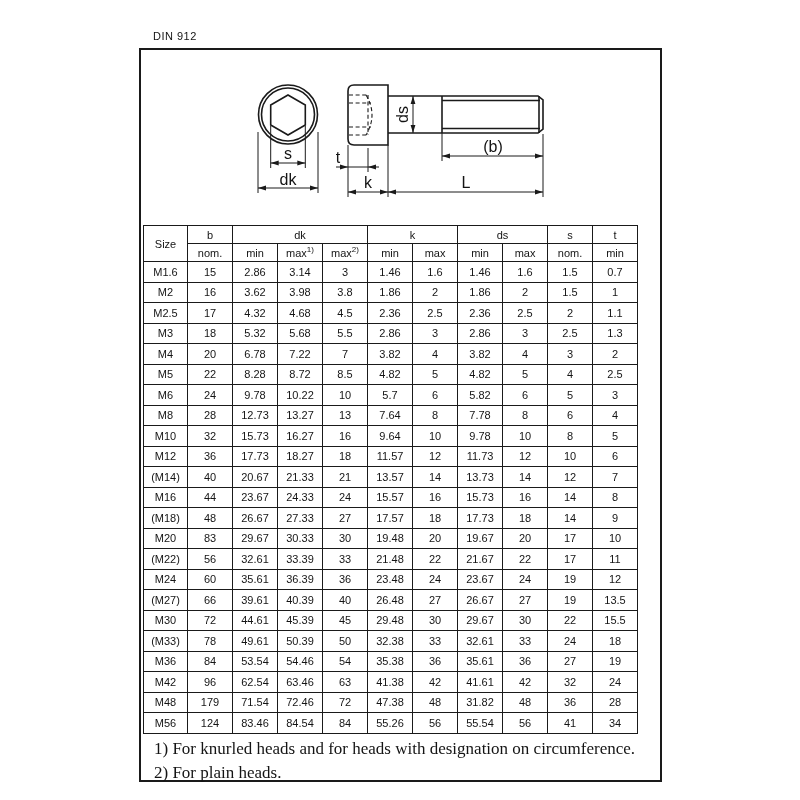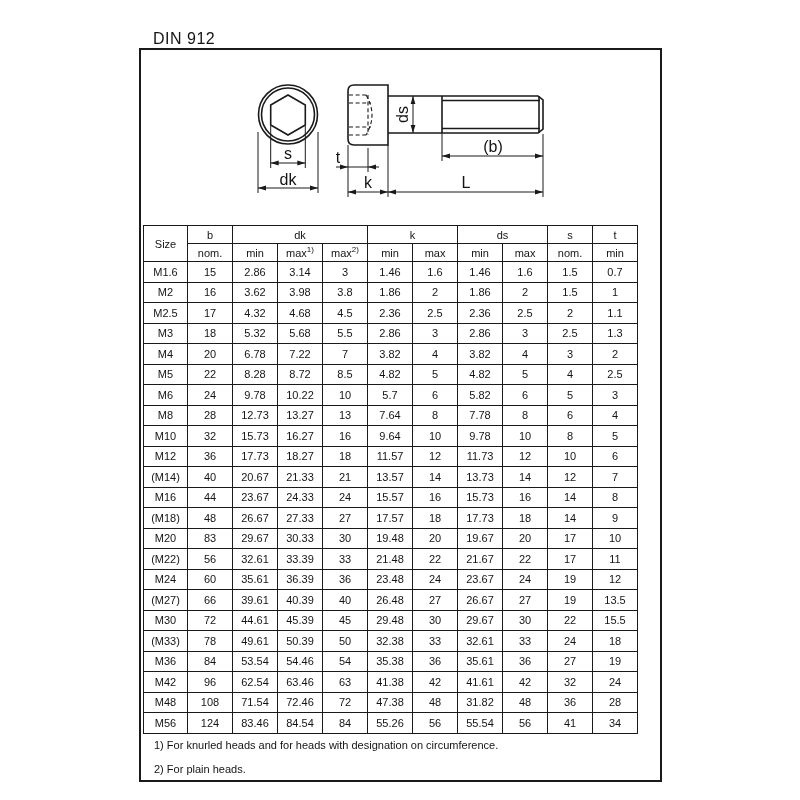--- a/index.html
+++ b/index.html
@@ -8,21 +8,21 @@
     background: #ffffff;
     font-family: "Liberation Sans", sans-serif;
     color: #141414;
     position: relative;
     overflow: hidden;
   }
   .abs { position: absolute; }
 
   #page-title {
     left: 153px; top: 30px;
-    font-size: 16px; letter-spacing: 0.5px;
+    font-size: 11px; letter-spacing: 0.5px;
     color: #141414;
   }
 
   #page-frame {
     left: 139px; top: 48px;
     width: 519px; height: 730px;
     border: 2px solid #1a1a1a;
     background: #ffffff;
   }
 
@@ -44,22 +44,23 @@
     font-weight: normal;
     white-space: nowrap;
     overflow: hidden;
   }
   #dim-table thead tr { height: 18px; }
   #dim-table tbody tr { height: 20.5px; }
   #dim-table sup { font-size: 8px; line-height: 0; }
 
   .footnote {
     left: 154px;
-    font-size: 11px;
+    font-size: 17px;
     color: #141414;
+    font-family: Liberation Serif, serif;
   }
   #footnote-1 { top: 739px; }
   #footnote-2 { top: 755px; margin-top: 8px; }
 
   .dwg-line   { stroke: #1a1a1a; stroke-width: 1.6; fill: none; }
   .dim-line   { stroke: #1a1a1a; stroke-width: 1;   fill: none; }
   .hid-line   { stroke: #1a1a1a; stroke-width: 1.1; fill: none; stroke-dasharray: 4 2.6; }
   .dim-arrow  { fill: #1a1a1a; stroke: none; }
   .dwg-label  { font-family: "Liberation Sans", sans-serif; font-size: 16px; fill: #141414; }
 </style>
@@ -478,21 +479,21 @@
         <td>63</td>
         <td>41.38</td>
         <td>42</td>
         <td>41.61</td>
         <td>42</td>
         <td>32</td>
         <td>24</td>
       </tr>
       <tr>
         <td>M48</td>
-        <td>108</td>
+        <td>179</td>
         <td>71.54</td>
         <td>72.46</td>
         <td>72</td>
         <td>47.38</td>
         <td>48</td>
         <td>31.82</td>
         <td>48</td>
         <td>36</td>
         <td>28</td>
       </tr>

